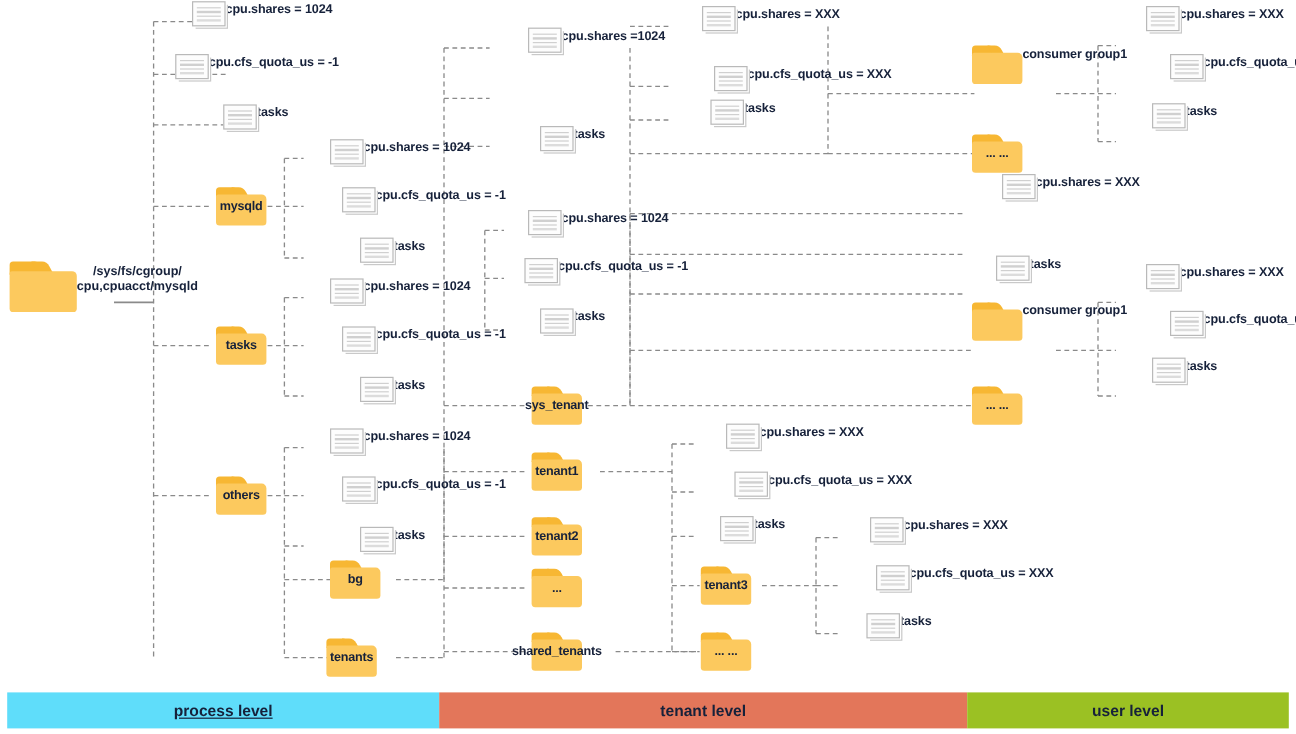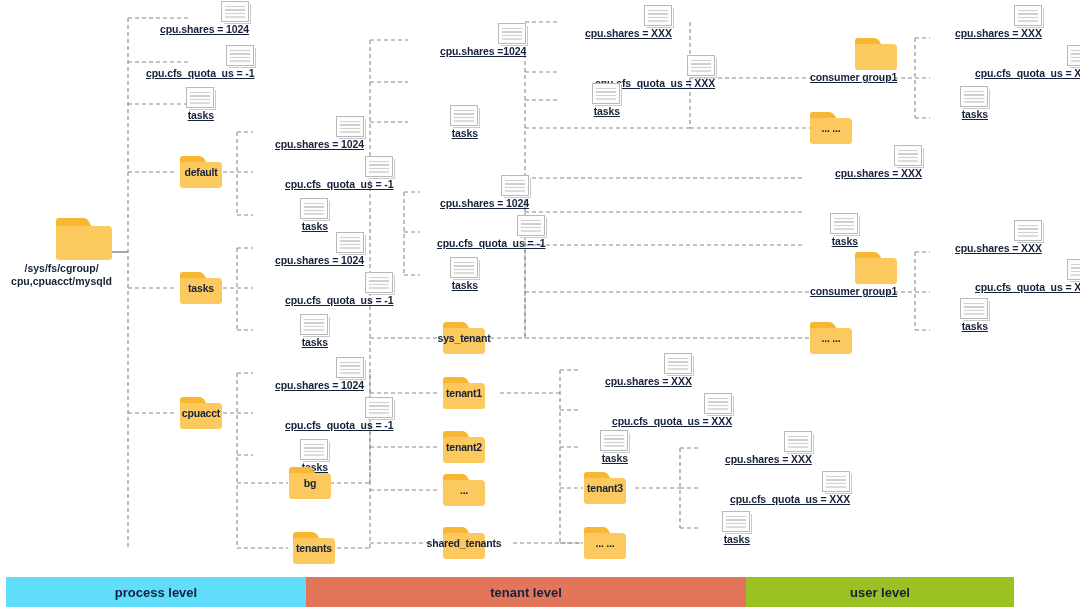--- a/index.html
+++ b/index.html
@@ -20,24 +20,23 @@
     position:absolute;
     left:0;top:0;
     width:1080px;height:612px;
     pointer-events:none;
   }
 
   
   .node{
     position:absolute;
     display:flex;
-    flex-direction:column;
-    align-items:flex-end;
+    flex-direction:row;
+    align-items:flex-start;
     white-space:nowrap;
-    text-decoration:underline;
   }
 
   
   .file-icon{
     width:26px;height:19px;
     background:#fdfdfd;
     border:1px solid #b9b9b9;
     box-shadow:1.5px 1.5px 0 -0.5px #ffffff, 2.5px 2.5px 0 -0.5px #c9c9c9;
     position:relative;
     flex:0 0 auto;
@@ -107,22 +106,21 @@
     display:inline-block;
   }
   .folder-wrap.wide .folder-label{
     white-space:nowrap;
   }
 
   
   .root-node{
     position:absolute;
     display:flex;
-    flex-direction:column;
-    align-items:flex-end;
+    align-items:flex-start;
     white-space:nowrap;
   }
   .root-node .folder-icon{
     width:56px;height:42px;
   }
   .root-node .folder-icon .tab{width:26px;height:11px;}
   .root-node .folder-icon .tab:after{left:21px;width:13px;height:11px;}
   .root-node .folder-icon .body{top:8px;width:56px;height:34px;}
   .root-label{
     margin-top:2px;
@@ -300,21 +298,21 @@
         <i></i>
       </div>
     <div class="file-label">tasks</div>
   </div>
 
   <div class="folder-wrap" style="position:absolute; left:180px; top:156px;">
     <div class="folder-icon">
         <span class="tab"></span>
         <span class="body"></span>
       </div>
-    <div class="folder-label">default</div>
+    <div class="folder-label">mysqld</div>
   </div>
   <div class="node" style="left:275px; top:116px;">
     <div class="file-icon">
         <i></i>
         <i></i>
         <i></i>
         <i></i>
       </div>
     <div class="file-label">cpu.shares = 1024</div>
   </div>
@@ -370,21 +368,21 @@
         <i></i>
       </div>
     <div class="file-label">tasks</div>
   </div>
 
   <div class="folder-wrap" style="position:absolute; left:180px; top:397px;">
     <div class="folder-icon">
         <span class="tab"></span>
         <span class="body"></span>
       </div>
-    <div class="folder-label">cpuacct</div>
+    <div class="folder-label">others</div>
   </div>
   <div class="node" style="left:275px; top:357px;">
     <div class="file-icon">
         <i></i>
         <i></i>
         <i></i>
         <i></i>
       </div>
     <div class="file-label">cpu.shares = 1024</div>
   </div>
@@ -400,28 +398,28 @@
   <div class="node" style="left:300px; top:439px;">
     <div class="file-icon">
         <i></i>
         <i></i>
         <i></i>
         <i></i>
       </div>
     <div class="file-label">tasks</div>
   </div>
 
-  <div class="folder-wrap" style="position:absolute; left:289px; top:467px;">
+  <div class="folder-wrap" style="position:absolute; left:275px; top:467px;">
     <div class="folder-icon">
         <span class="tab"></span>
         <span class="body"></span>
       </div>
     <div class="folder-label">bg</div>
   </div>
-  <div class="folder-wrap" style="position:absolute; left:293px; top:532px;">
+  <div class="folder-wrap" style="position:absolute; left:272px; top:532px;">
     <div class="folder-icon">
         <span class="tab"></span>
         <span class="body"></span>
       </div>
     <div class="folder-label">tenants</div>
   </div>
 
   <div class="node" style="left:440px; top:23px;">
     <div class="file-icon">
         <i></i>
@@ -703,21 +701,21 @@
     <div class="file-icon">
         <i></i>
         <i></i>
         <i></i>
         <i></i>
       </div>
     <div class="file-label">tasks</div>
   </div>
 
   <div class="legend">
-    <div class="seg" style="width:300px;background:#5FDDFA;">
+    <div class="seg" style="width:360px;background:#5FDDFA;text-decoration:underline;">
       <span>process level</span>
     </div>
     <div class="seg" style="width:440px;background:#E3765A;">
       <span>tenant level</span>
     </div>
     <div class="seg" style="width:268px;background:#9BC123;">
       <span>user level</span>
     </div>
   </div>
 

